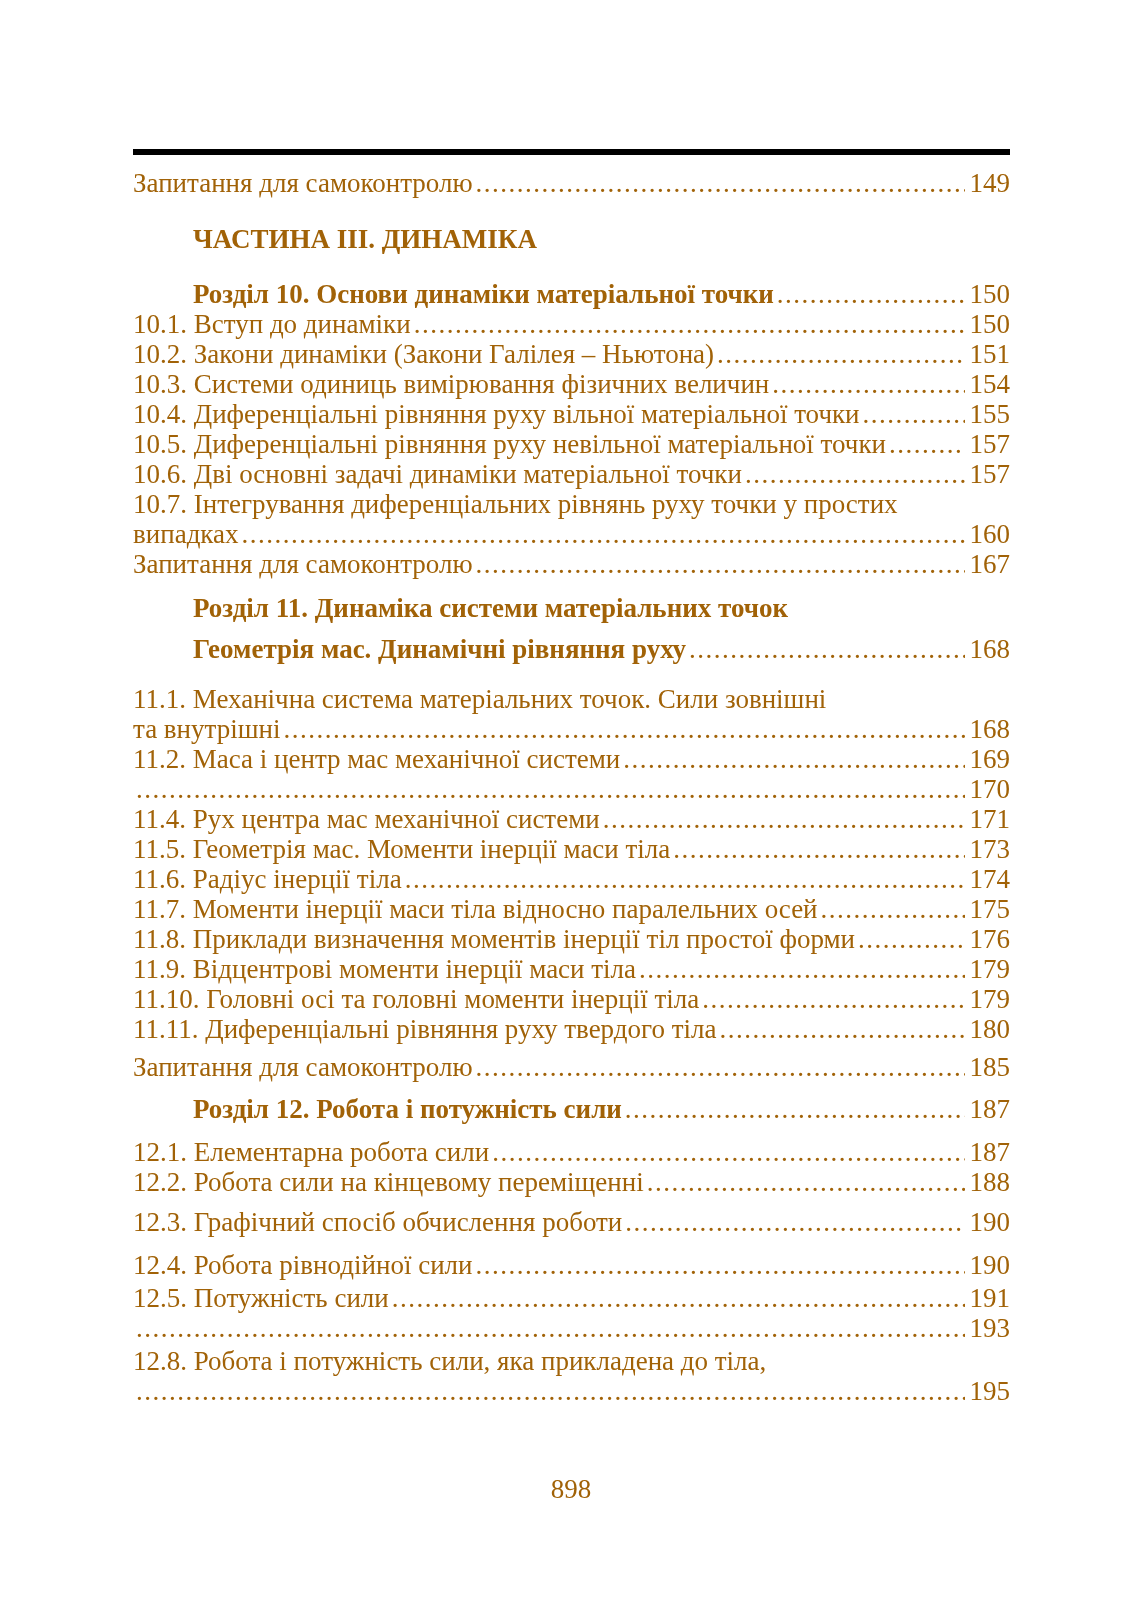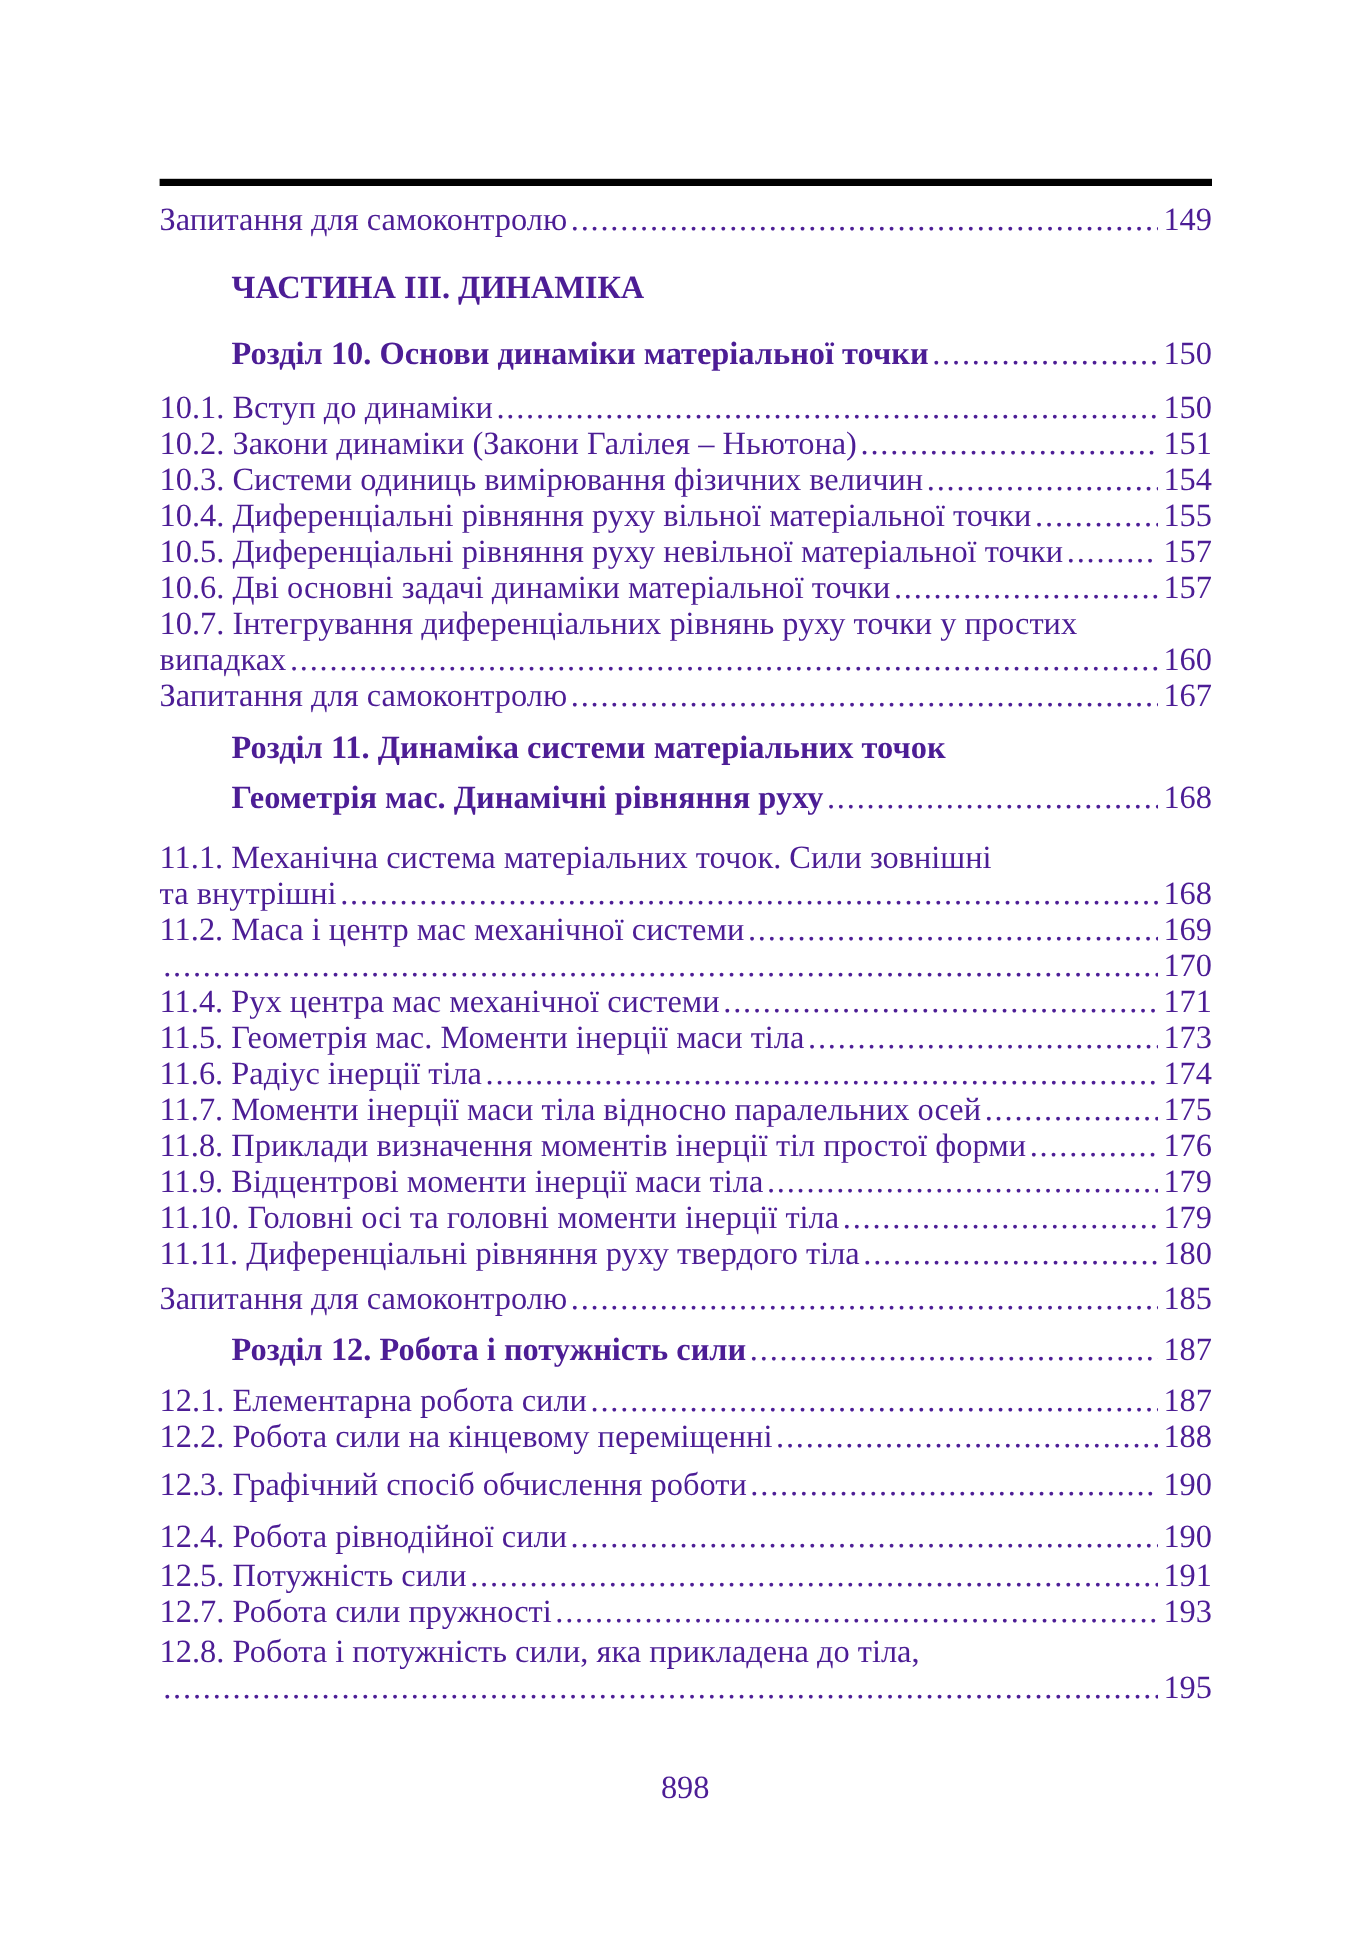--- a/index.html
+++ b/index.html
@@ -5,21 +5,21 @@
   html, body {
     margin: 0;
     padding: 0;
     background: #ffffff;
   }
   .sheet {
     position: relative;
     width: 1142px;
     height: 1615px;
     background: #ffffff;
-    color: #4c1d95;
+    color: #a16207;
     font-family: "Liberation Serif", "DejaVu Serif", serif;
     font-size: 27px;
     overflow: hidden;
   }
   .top-rule {
     position: absolute;
     top: 149px;
     left: 133px;
     width: 877px;
     height: 6px;
@@ -54,21 +54,21 @@
     letter-spacing: 1.5px;
   }
   .pg { flex: 0 0 auto; }
   .mt3  { margin-top: 3px; }
   .mt8  { margin-top: 8px; }
   .mt10 { margin-top: 10px; }
   .mt11 { margin-top: 11px; }
   .mt12 { margin-top: 12px; }
   .mt13 { margin-top: 13px; }
   .mt14 { margin-top: 14px; }
-  .mt15 { margin-top: 15px; }
+  .mt15 { }
   .mt18 { margin-top: 20px; }
   .mt25 { margin-top: 25px; }
   .mt26 { margin-top: 26px; }
   .footer {
     position: absolute;
     top: 1474px;
     left: 0;
     width: 100%;
     text-align: center;
     line-height: 30px;
@@ -266,21 +266,20 @@
     </div>
 
     <div class="row mt3">
       <span class="lbl">12.5. Потужність сили</span>
       <span class="dots"></span>
       <span class="pg">191</span>
     </div>
 
 
     <div class="row">
-      <span class="lbl">12.7. Робота сили пружності</span>
       <span class="dots"></span>
       <span class="pg">193</span>
     </div>
 
     <div class="row mt3">
       <span class="lbl">12.8. Робота і потужність сили, яка прикладена до тіла,</span>
     </div>
 
     <div class="row">
       <span class="dots"></span>

